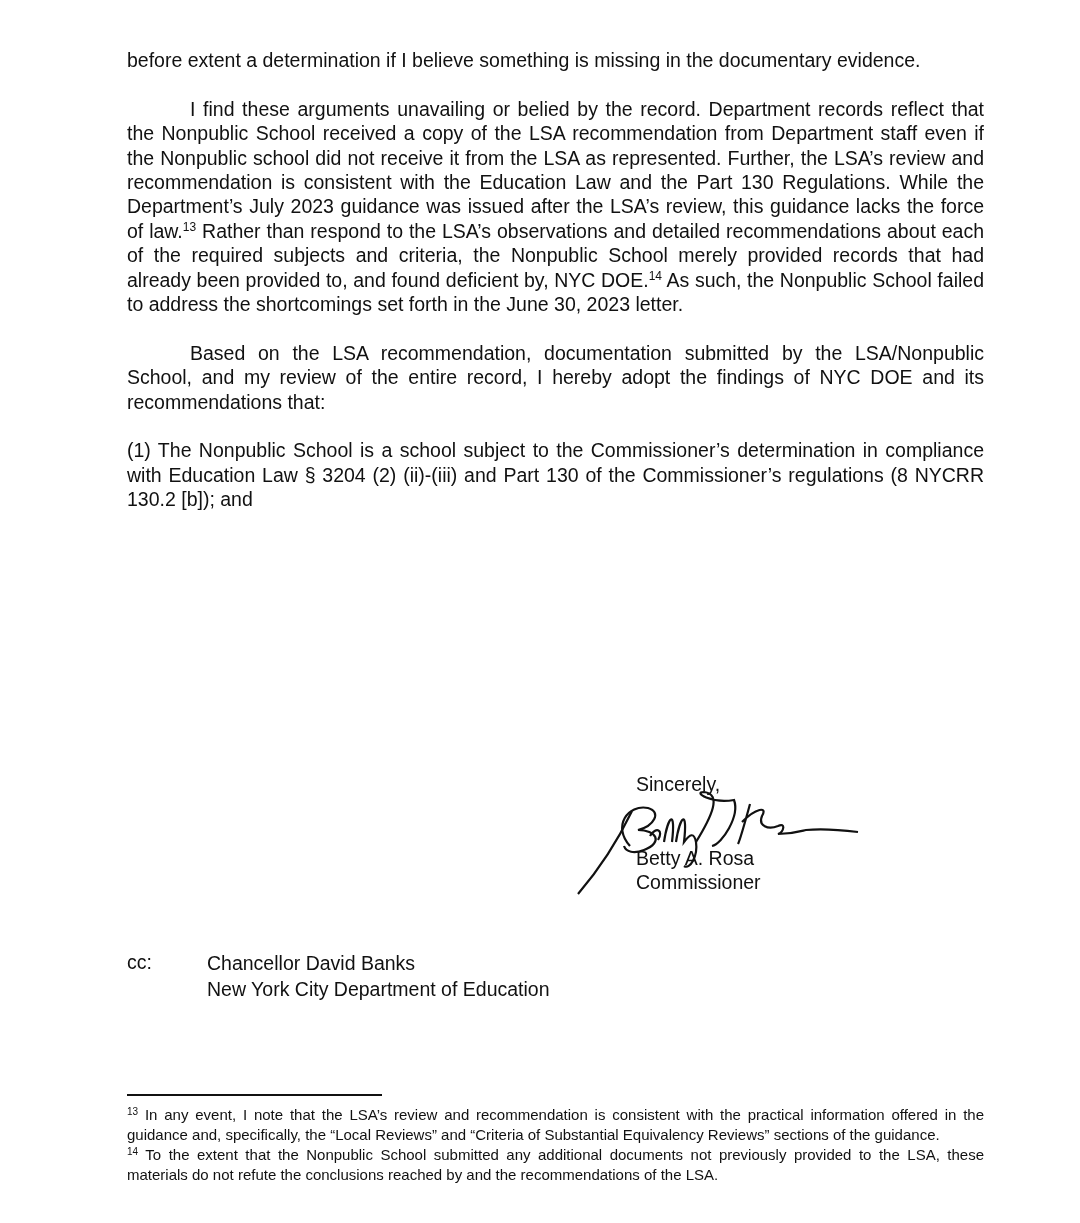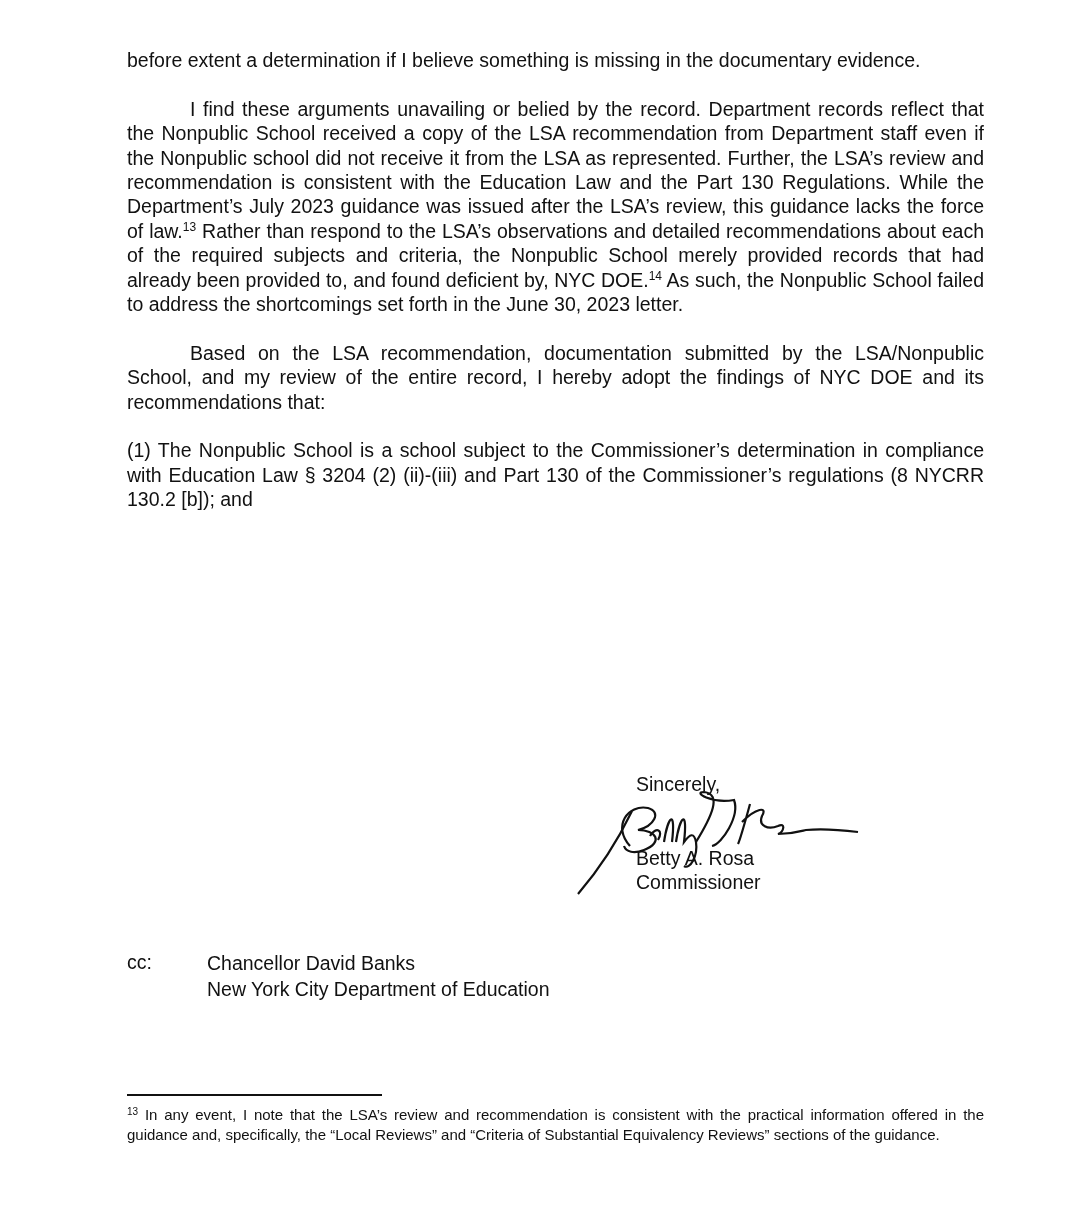--- a/index.html
+++ b/index.html
@@ -135,13 +135,14 @@
   <div class="cc-lines">
     <div style="line-height:26px;">Chancellor David Banks</div>
     <div style="line-height:26px;">New York City Department of Education</div>
   </div>
 </div>
 
 <div class="fn-rule"></div>
 
 <div class="footnotes">
   <p><sup>13</sup><span> In any event, I note that the LSA’s review and recommendation is consistent with the practical information offered in the guidance and, specifically, the “Local Reviews” and “Criteria of Substantial Equivalency Reviews” sections of the guidance.</span></p>
+  <p><sup>14</sup><span> To the extent that the Nonpublic School submitted any additional documents not previously provided to the LSA, these materials do not refute the conclusions reached by and the recommendations of the LSA.</span></p>
 </div>
 
 </body></html>

